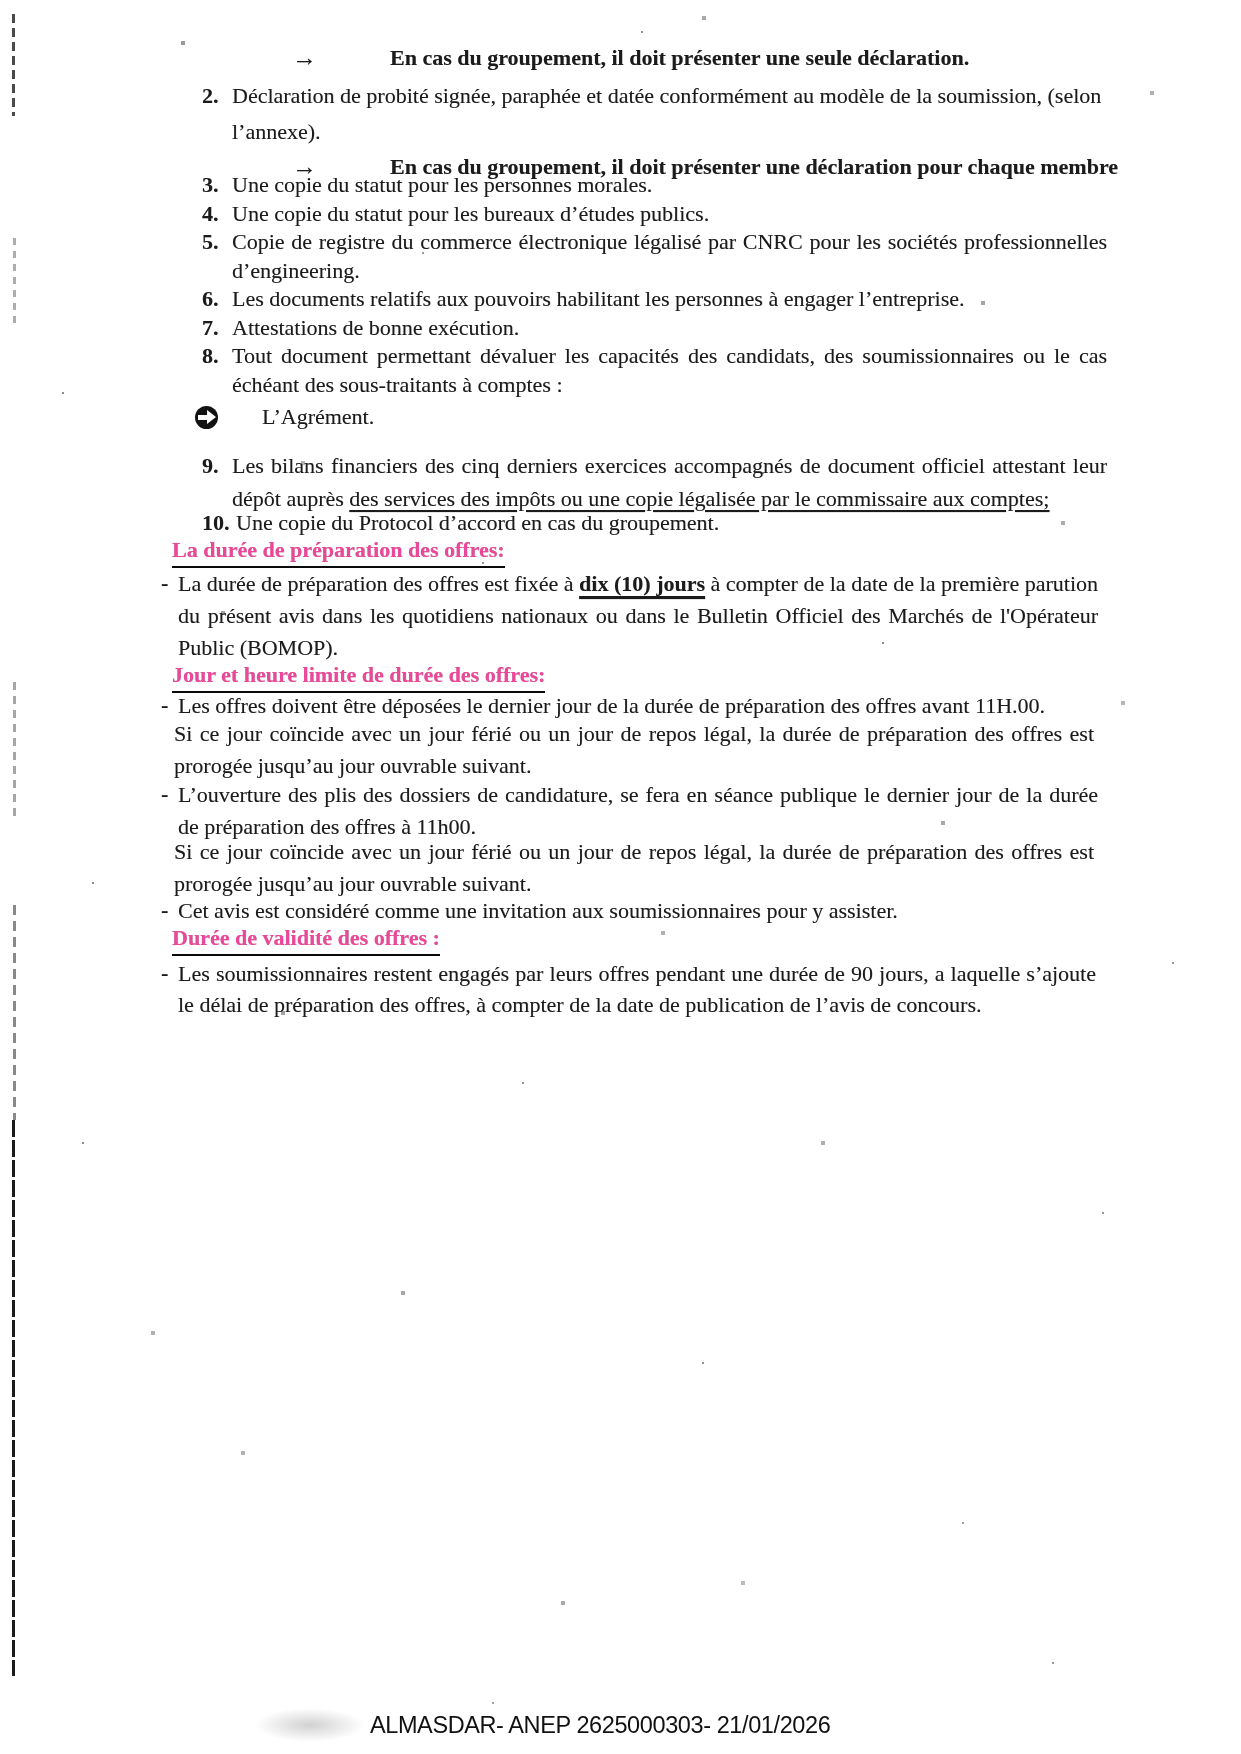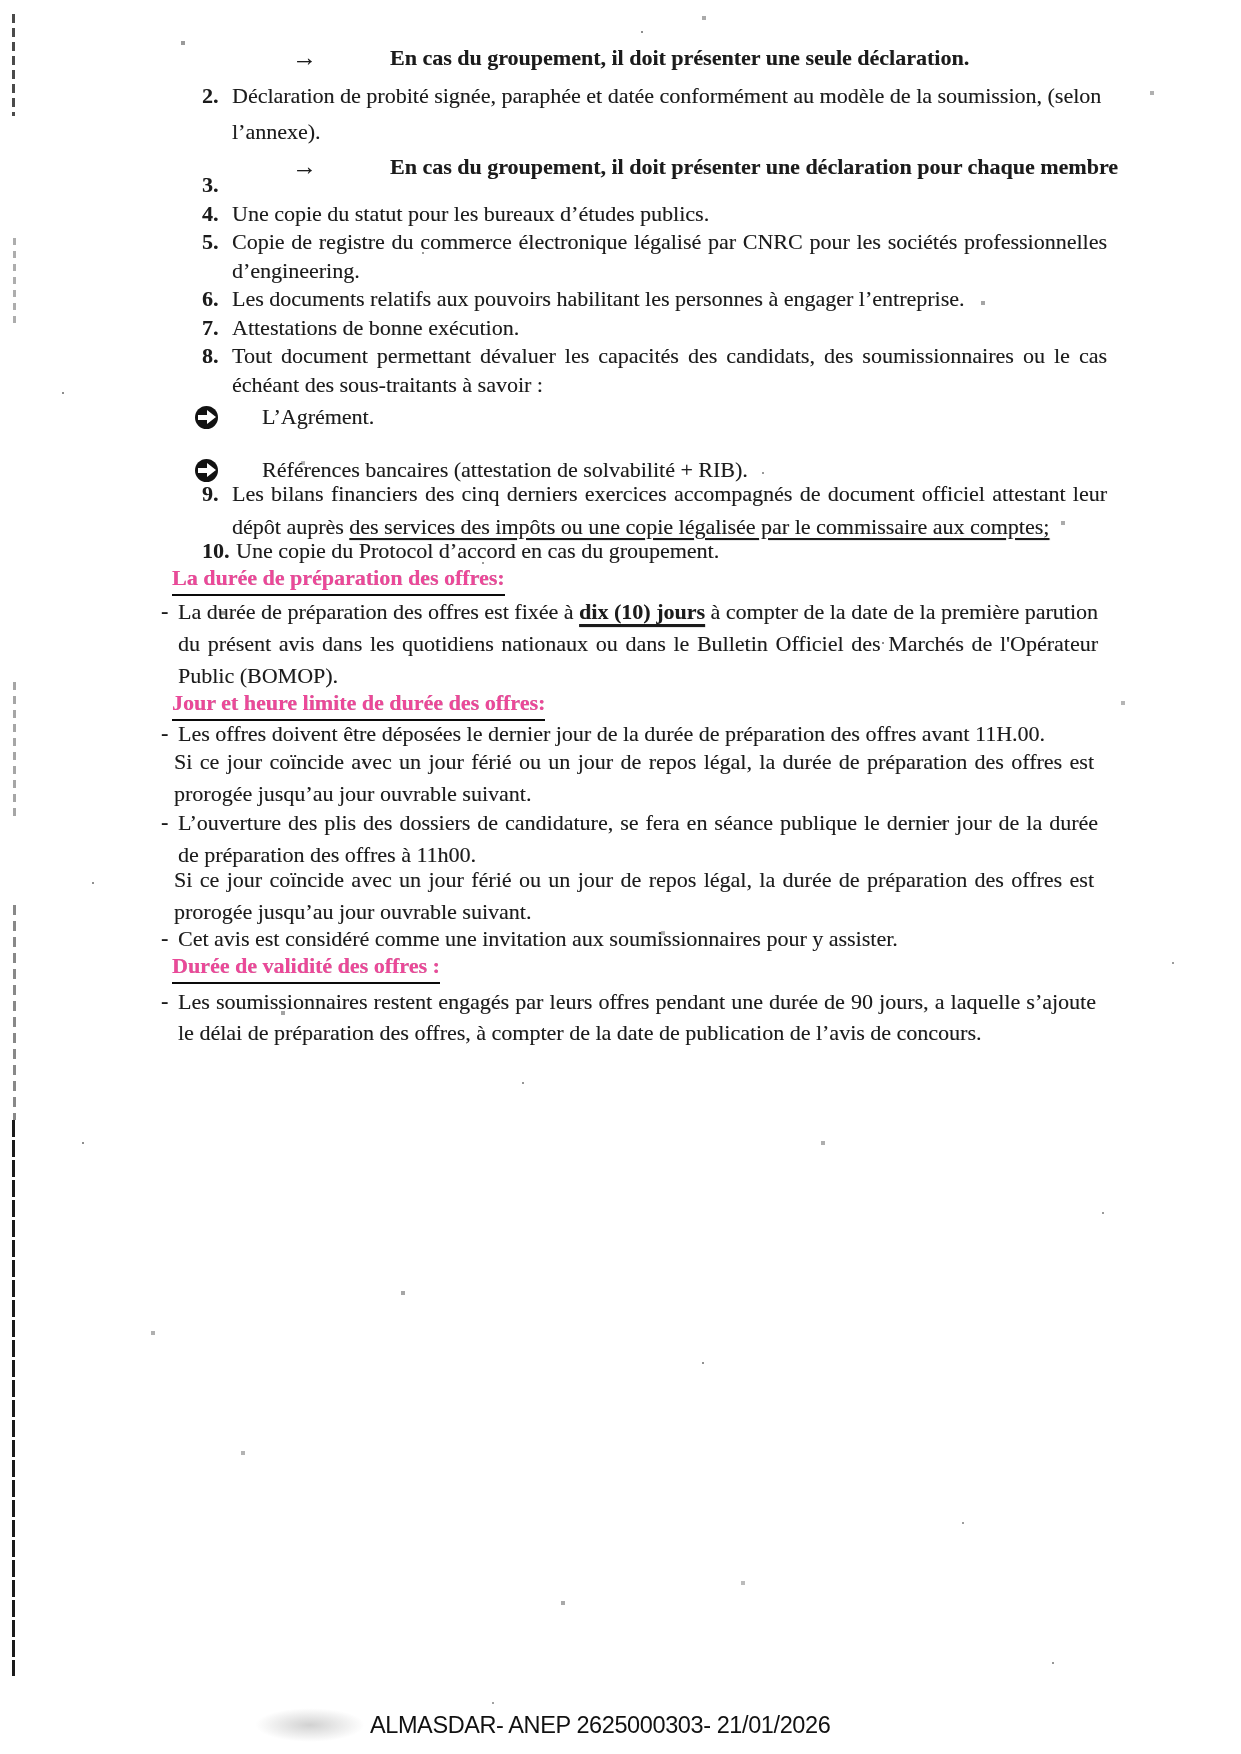--- a/index.html
+++ b/index.html
@@ -187,50 +187,47 @@
       <span class="li-text">Déclaration de probité signée, paraphée et datée conformément au modèle de la soumission, (selon l’annexe).</span>
     </div>
 
     <div class="arrow-note two-line" style="margin-bottom:-12px;">
       <span class="arrow">→</span>
       <span class="note-text">En cas du groupement, il doit présenter une déclaration pour chaque membre</span>
     </div>
 
     <div class="li">
       <span class="num">3.</span>
+      <span class="li-text">Une copie du statut pour les personnes morales.</span>
     </div>
     <div class="li">
       <span class="num">4.</span>
       <span class="li-text">Une copie du statut pour les bureaux d’études publics.</span>
     </div>
     <div class="li justify">
       <span class="num">5.</span>
       <span class="li-text">Copie de registre du commerce électronique légalisé par CNRC pour les sociétés professionnelles d’engineering.</span>
     </div>
     <div class="li">
       <span class="num">6.</span>
       <span class="li-text">Les documents relatifs aux pouvoirs habilitant les personnes à engager l’entreprise.</span>
     </div>
     <div class="li">
       <span class="num">7.</span>
       <span class="li-text">Attestations de bonne exécution.</span>
     </div>
     <div class="li justify">
       <span class="num">8.</span>
-      <span class="li-text">Tout document permettant dévaluer les capacités des candidats, des soumissionnaires ou le cas échéant des sous-traitants à savoir :</span>
+      <span class="li-text">Tout document permettant dévaluer les capacités des candidats, des soumissionnaires ou le cas échéant des sous-traitants à comptes :</span>
     </div>
 
     <div class="bullet" style="margin-top:4px;margin-bottom:25px;">
       <span class="bullet-icon"></span>
       <span class="bullet-text">L’Agrément.</span>
     </div>
-    <div class="bullet">
-      <span class="bullet-icon"></span>
-      <span class="bullet-text">Références bancaires (attestation de solvabilité + RIB).</span>
-    </div>
 
     <div class="li item9 justify" style="margin-top:-6px;">
       <span class="num">9.</span>
       <span class="li-text"><span>Les bilans financiers des cinq derniers exercices accompagnés de document officiel attestant leur dépôt auprès </span><span class="u2">des services des impôts ou une copie légalisée par le commissaire aux comptes;</span></span>
     </div>
 
     <div class="li item10" style="margin-top:-6px;">
       <span class="num">10.</span>
       <span class="li-text">Une copie du Protocol d’accord en cas du groupement.</span>
     </div>

